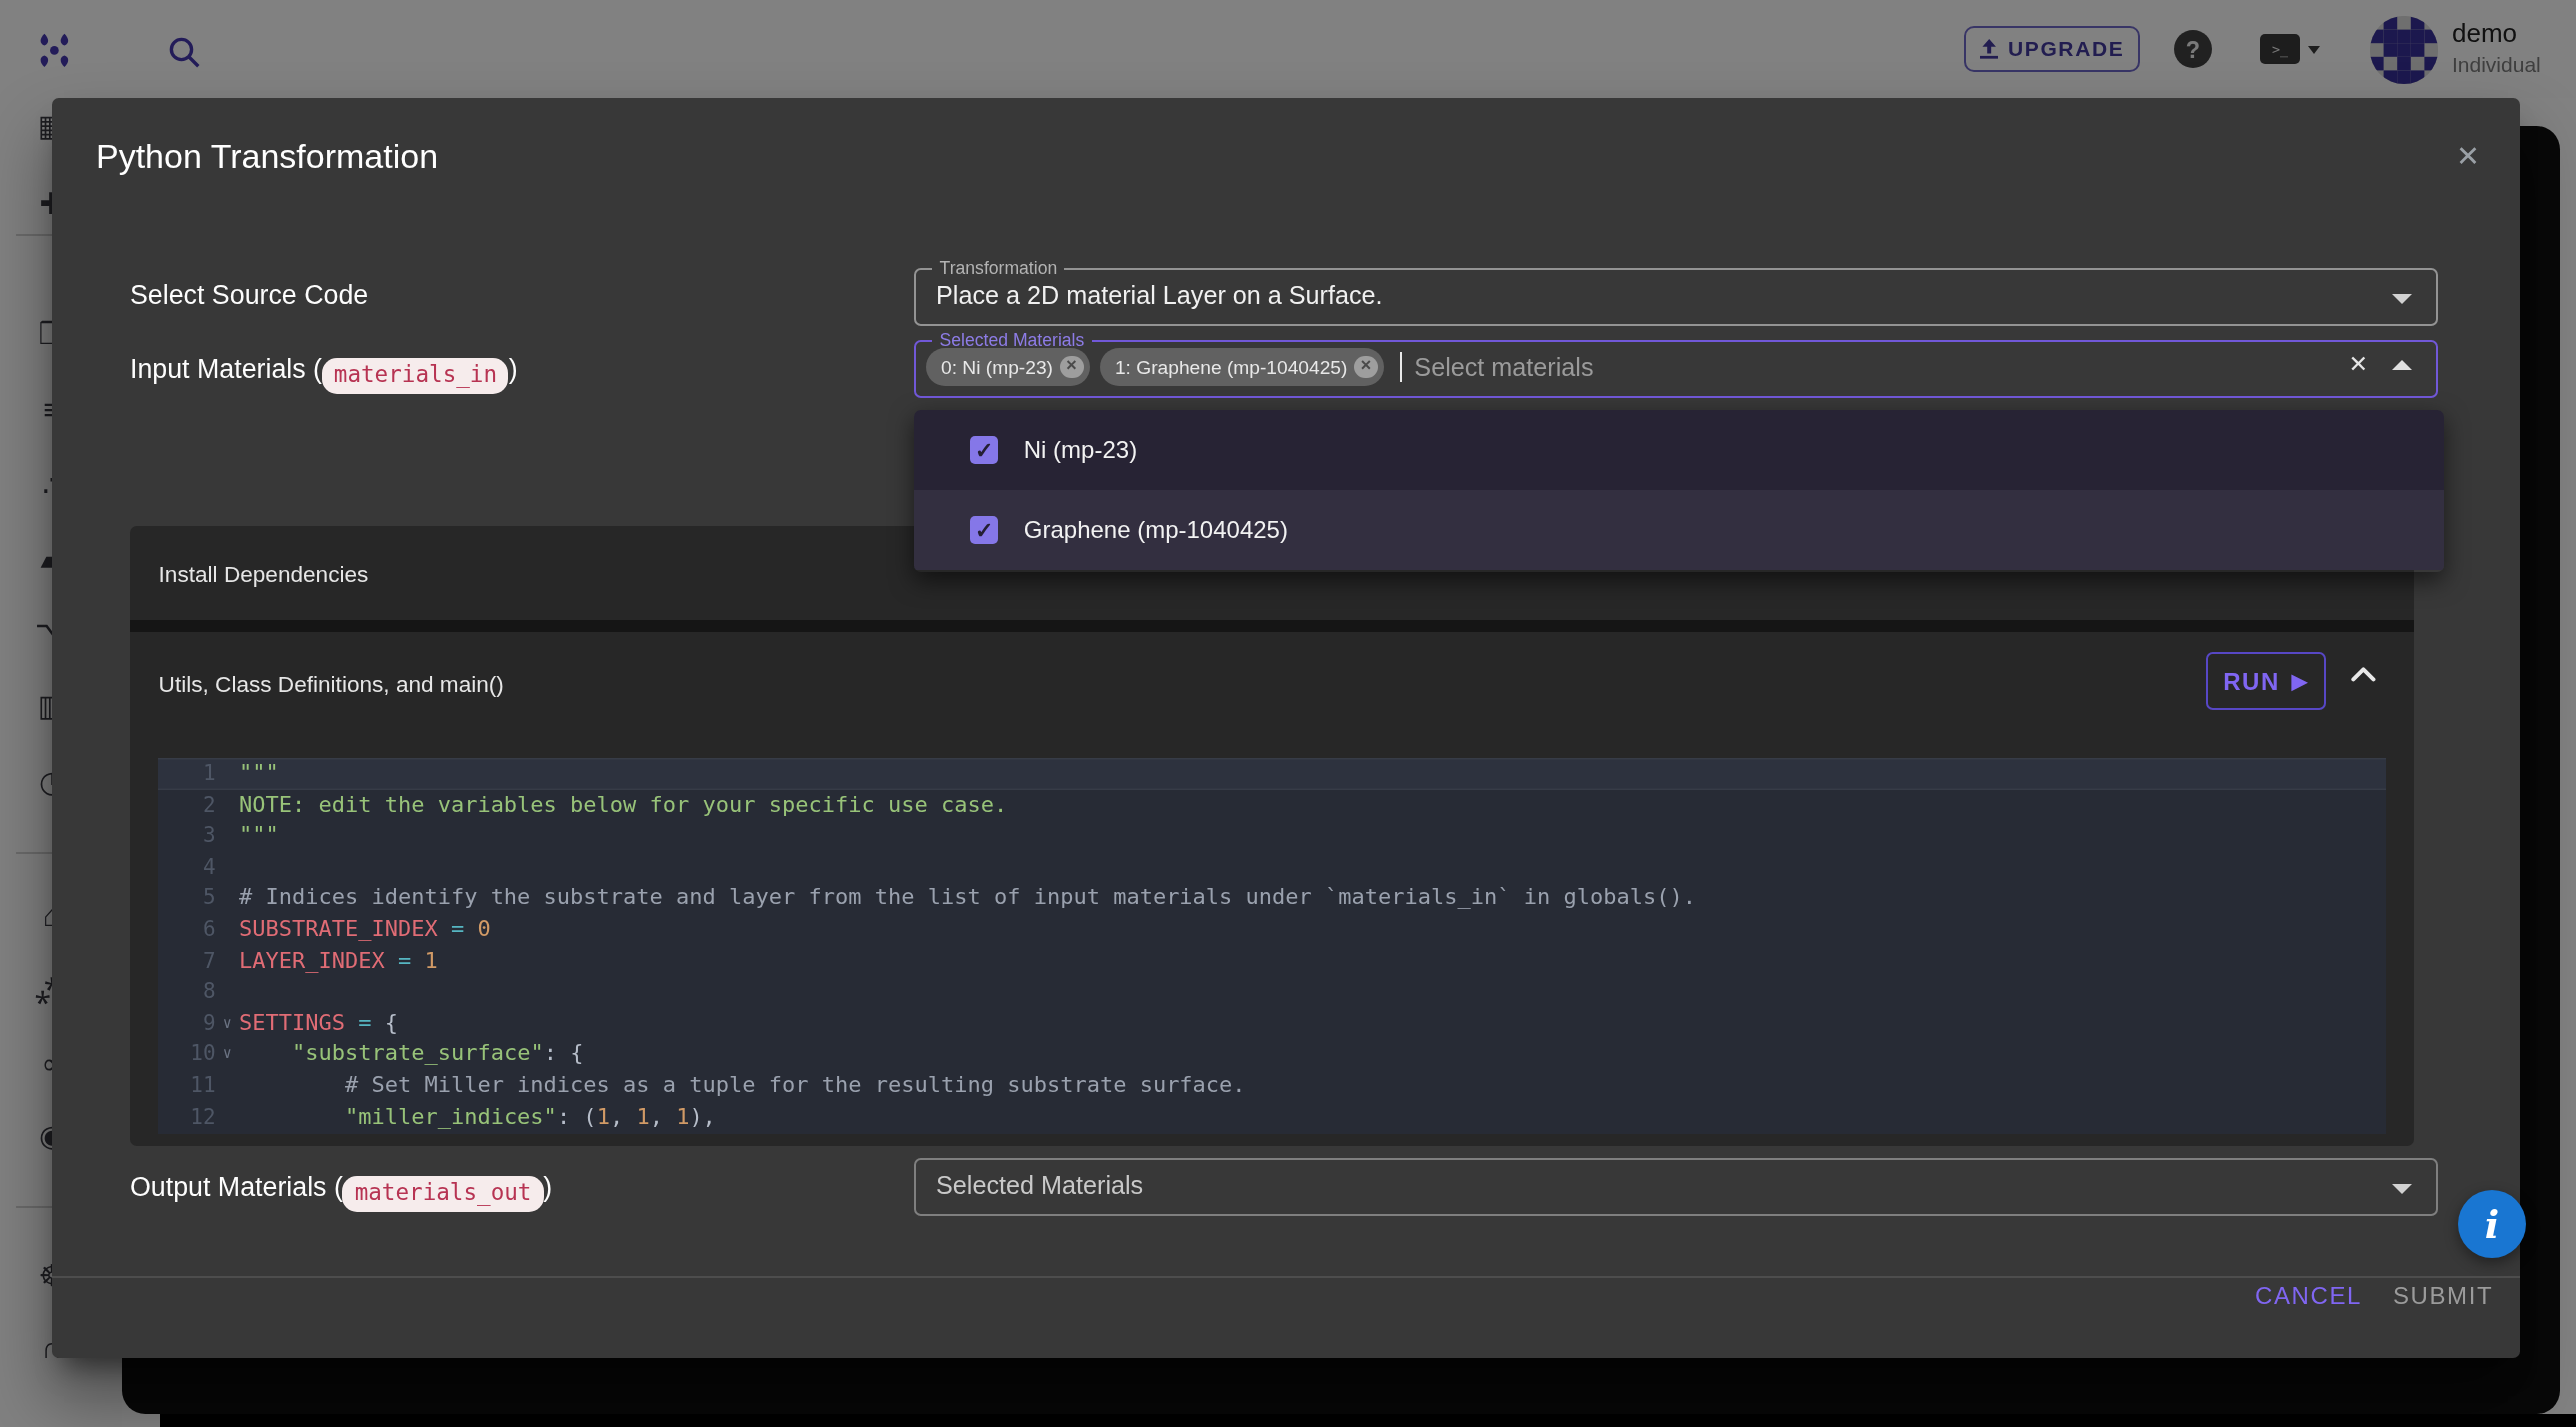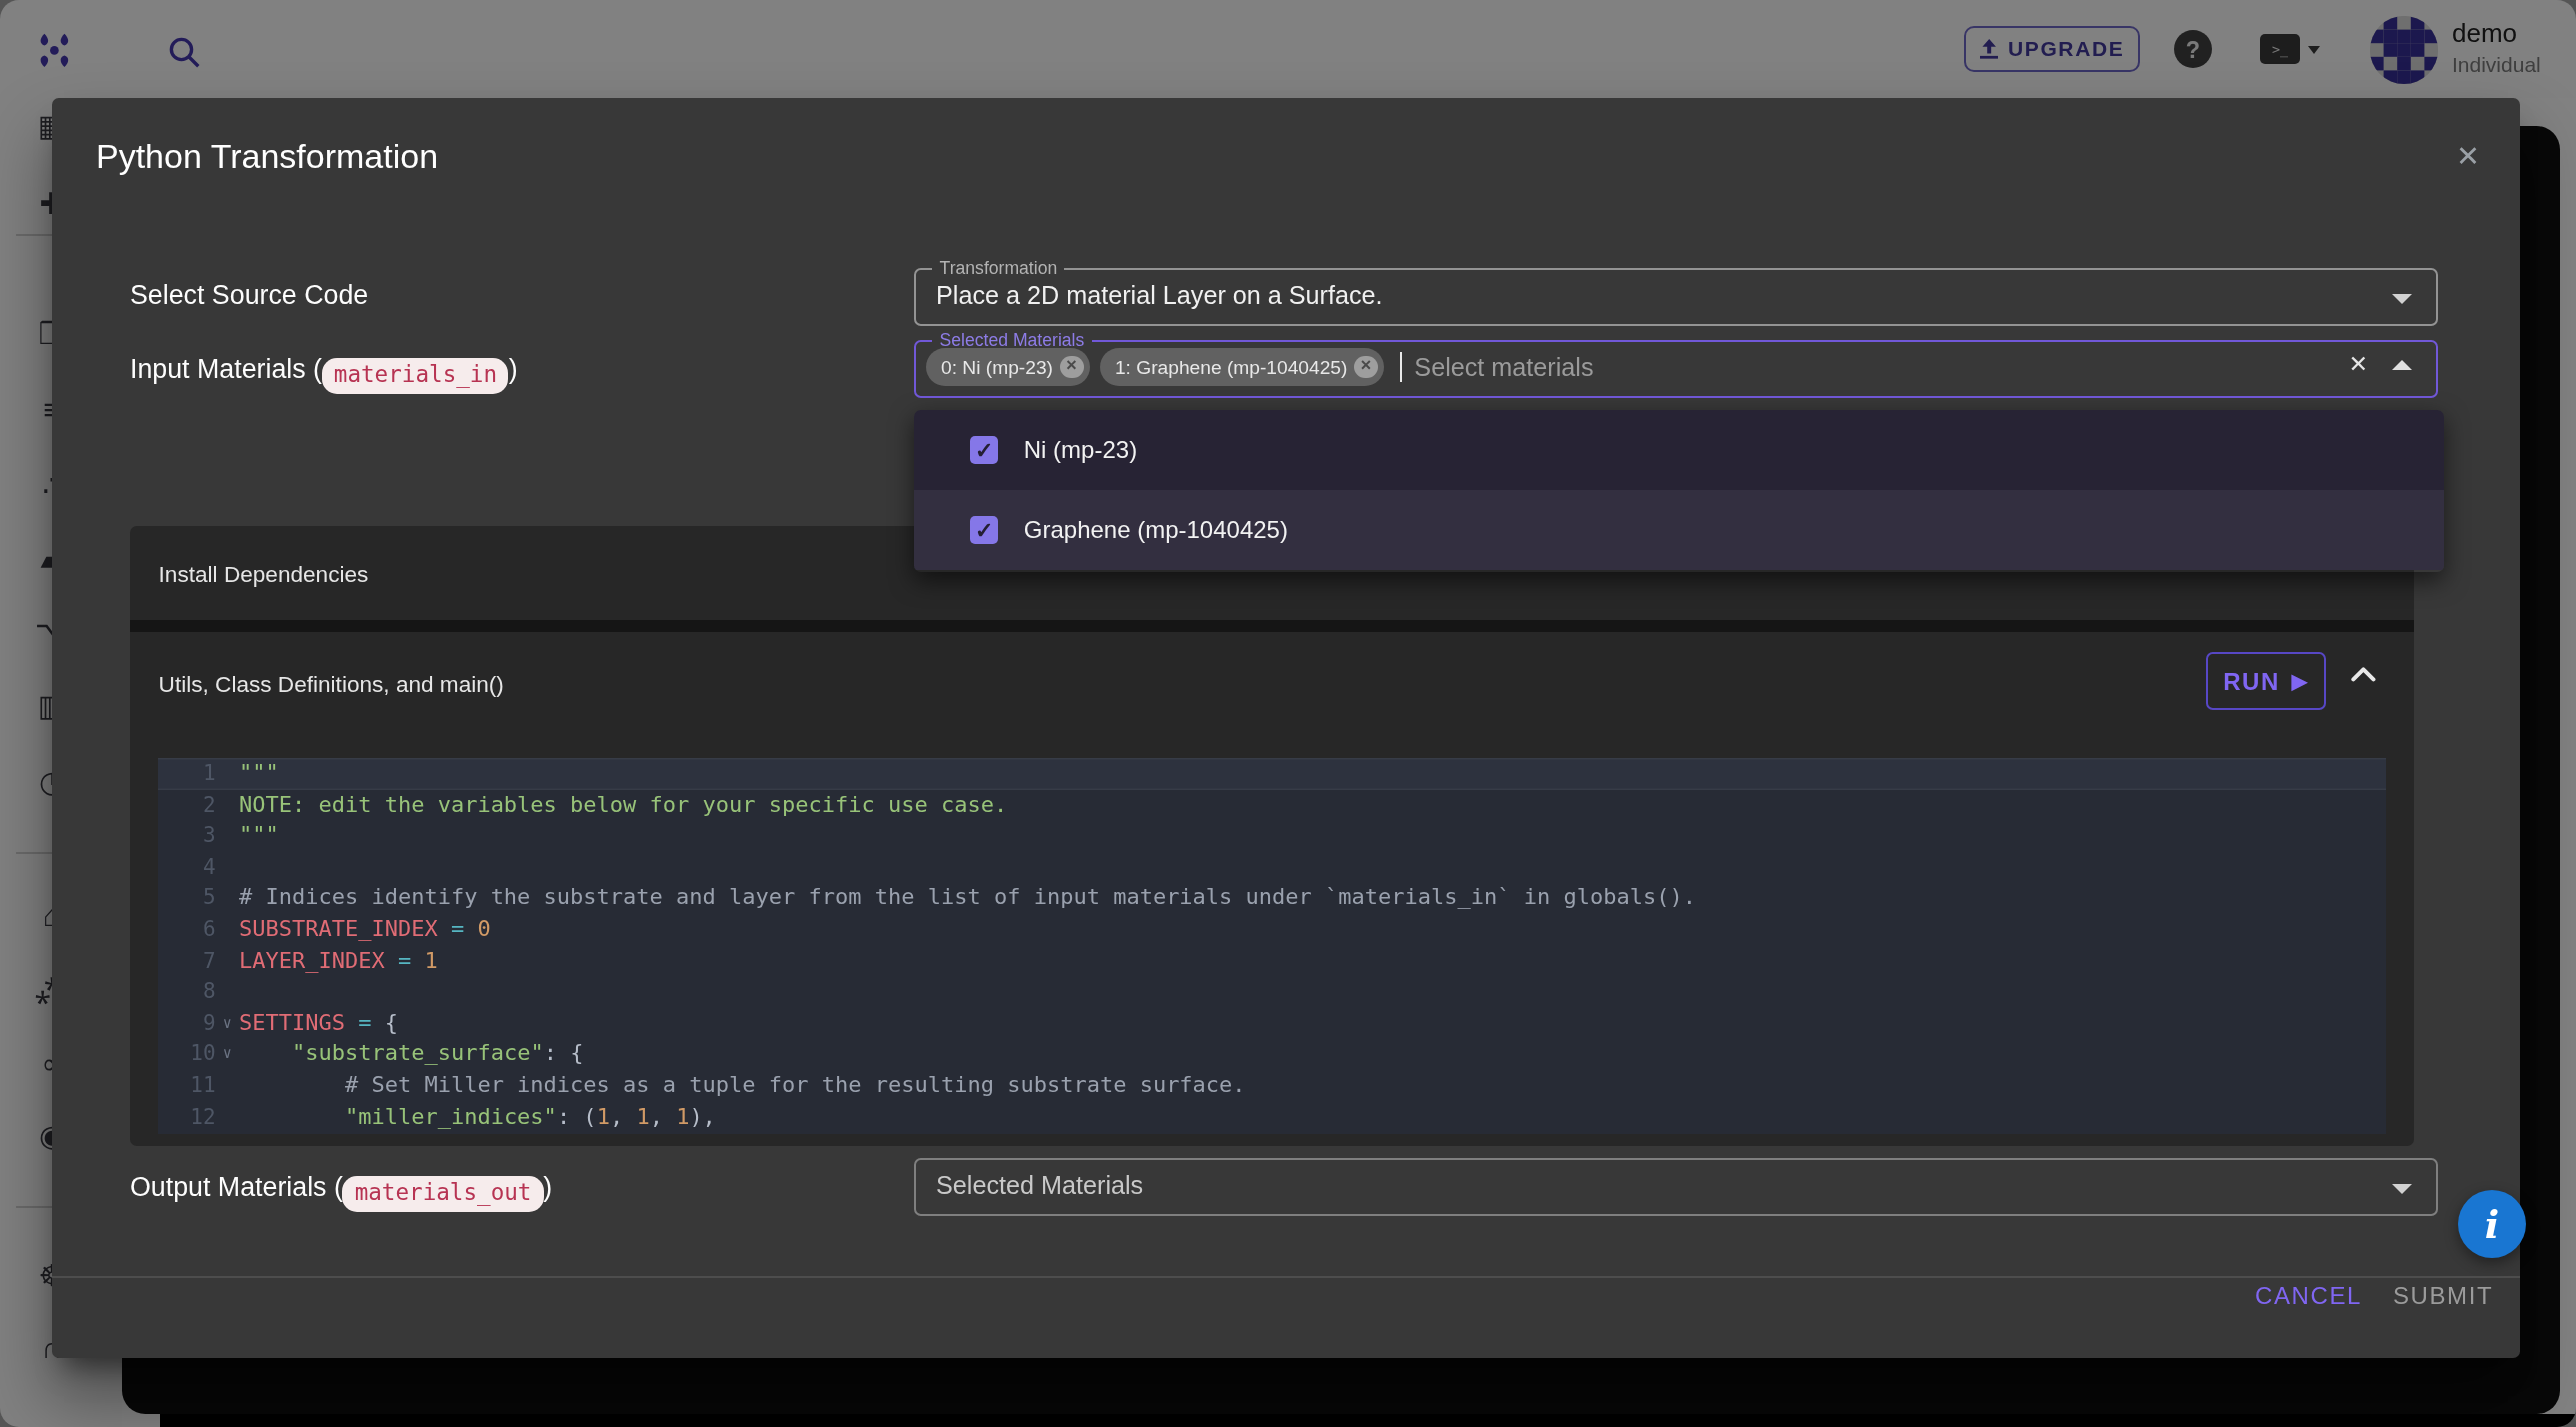--- a/index.html
+++ b/index.html
@@ -1,16 +1,16 @@
 <!DOCTYPE html>
 <html style="--c-accent: #8066f2; --c-focus: #7158d8; --c-flabel: #8d7ce6; --c-cbx: #8577e8; --c-fab: #1976d2; --c-pill: #b73352; --c-str: #98c379; --c-com: #9aa1ae; --c-var: #e06c75; --c-op: #56b6c2; --c-num: #d19a66;font-size:13.4px"><head>
 <meta charset="utf-8">
 <style>
   html,body{margin:0;padding:0;background:#555;}
-  .viewport{position:relative;width:2576px;height:1427px;overflow:hidden;border-radius:19px;}
+  .viewport{position:relative;width:2576px;height:1427px;overflow:hidden;}
   .screen{position:relative;width:1288px;height:714px;overflow:hidden;
           background:#ffffff;font-family:"Liberation Sans",sans-serif;
           transform:scale(2);transform-origin:0 0;}
   
   .app{position:absolute;inset:0;}
   .topbar{position:absolute;left:0;top:0;width:1288px;height:49px;background:#fdfdfd;}
   .logo{position:absolute;left:18.4px;top:16px;width:18.4px;height:18.4px;}
   .search-ic{position:absolute;left:84px;top:17.6px;width:16px;height:16px;}
   .upgrade-btn{position:absolute;left:982px;top:12.6px;width:88px;height:23.5px;border:1.3px solid #6f68c8;
      border-radius:5px;display:flex;align-items:center;justify-content:center;gap:5px;

